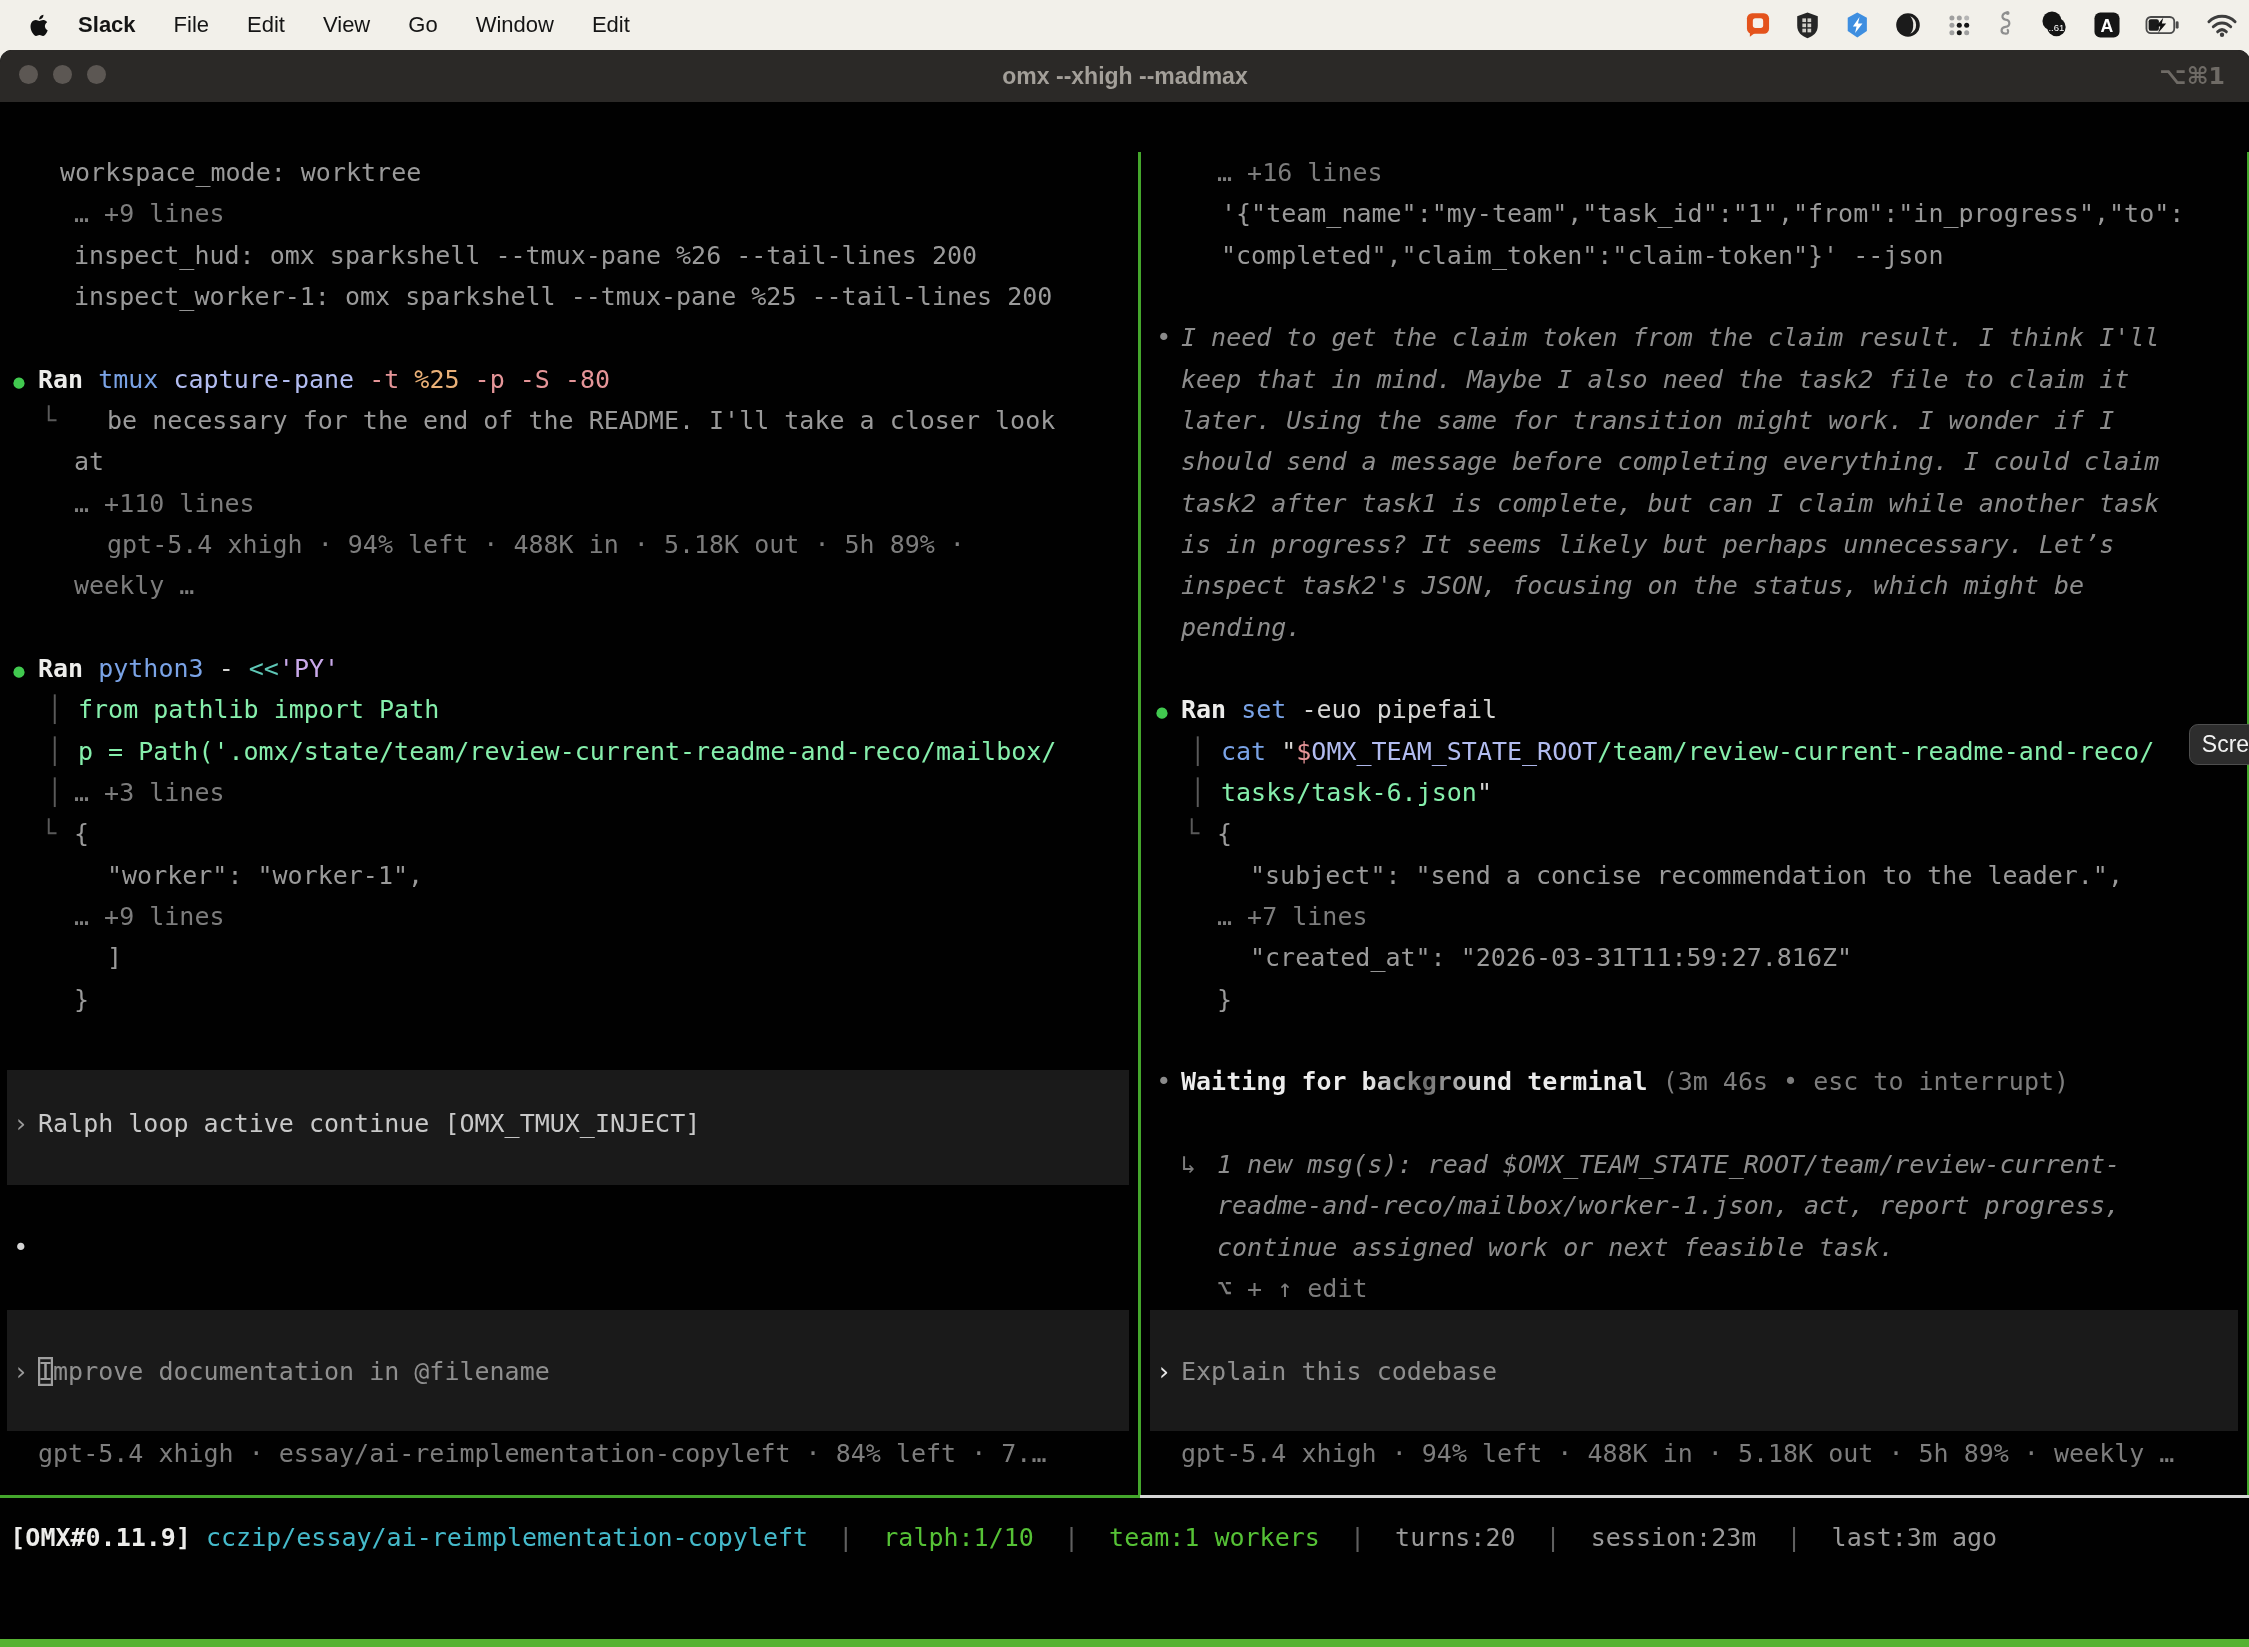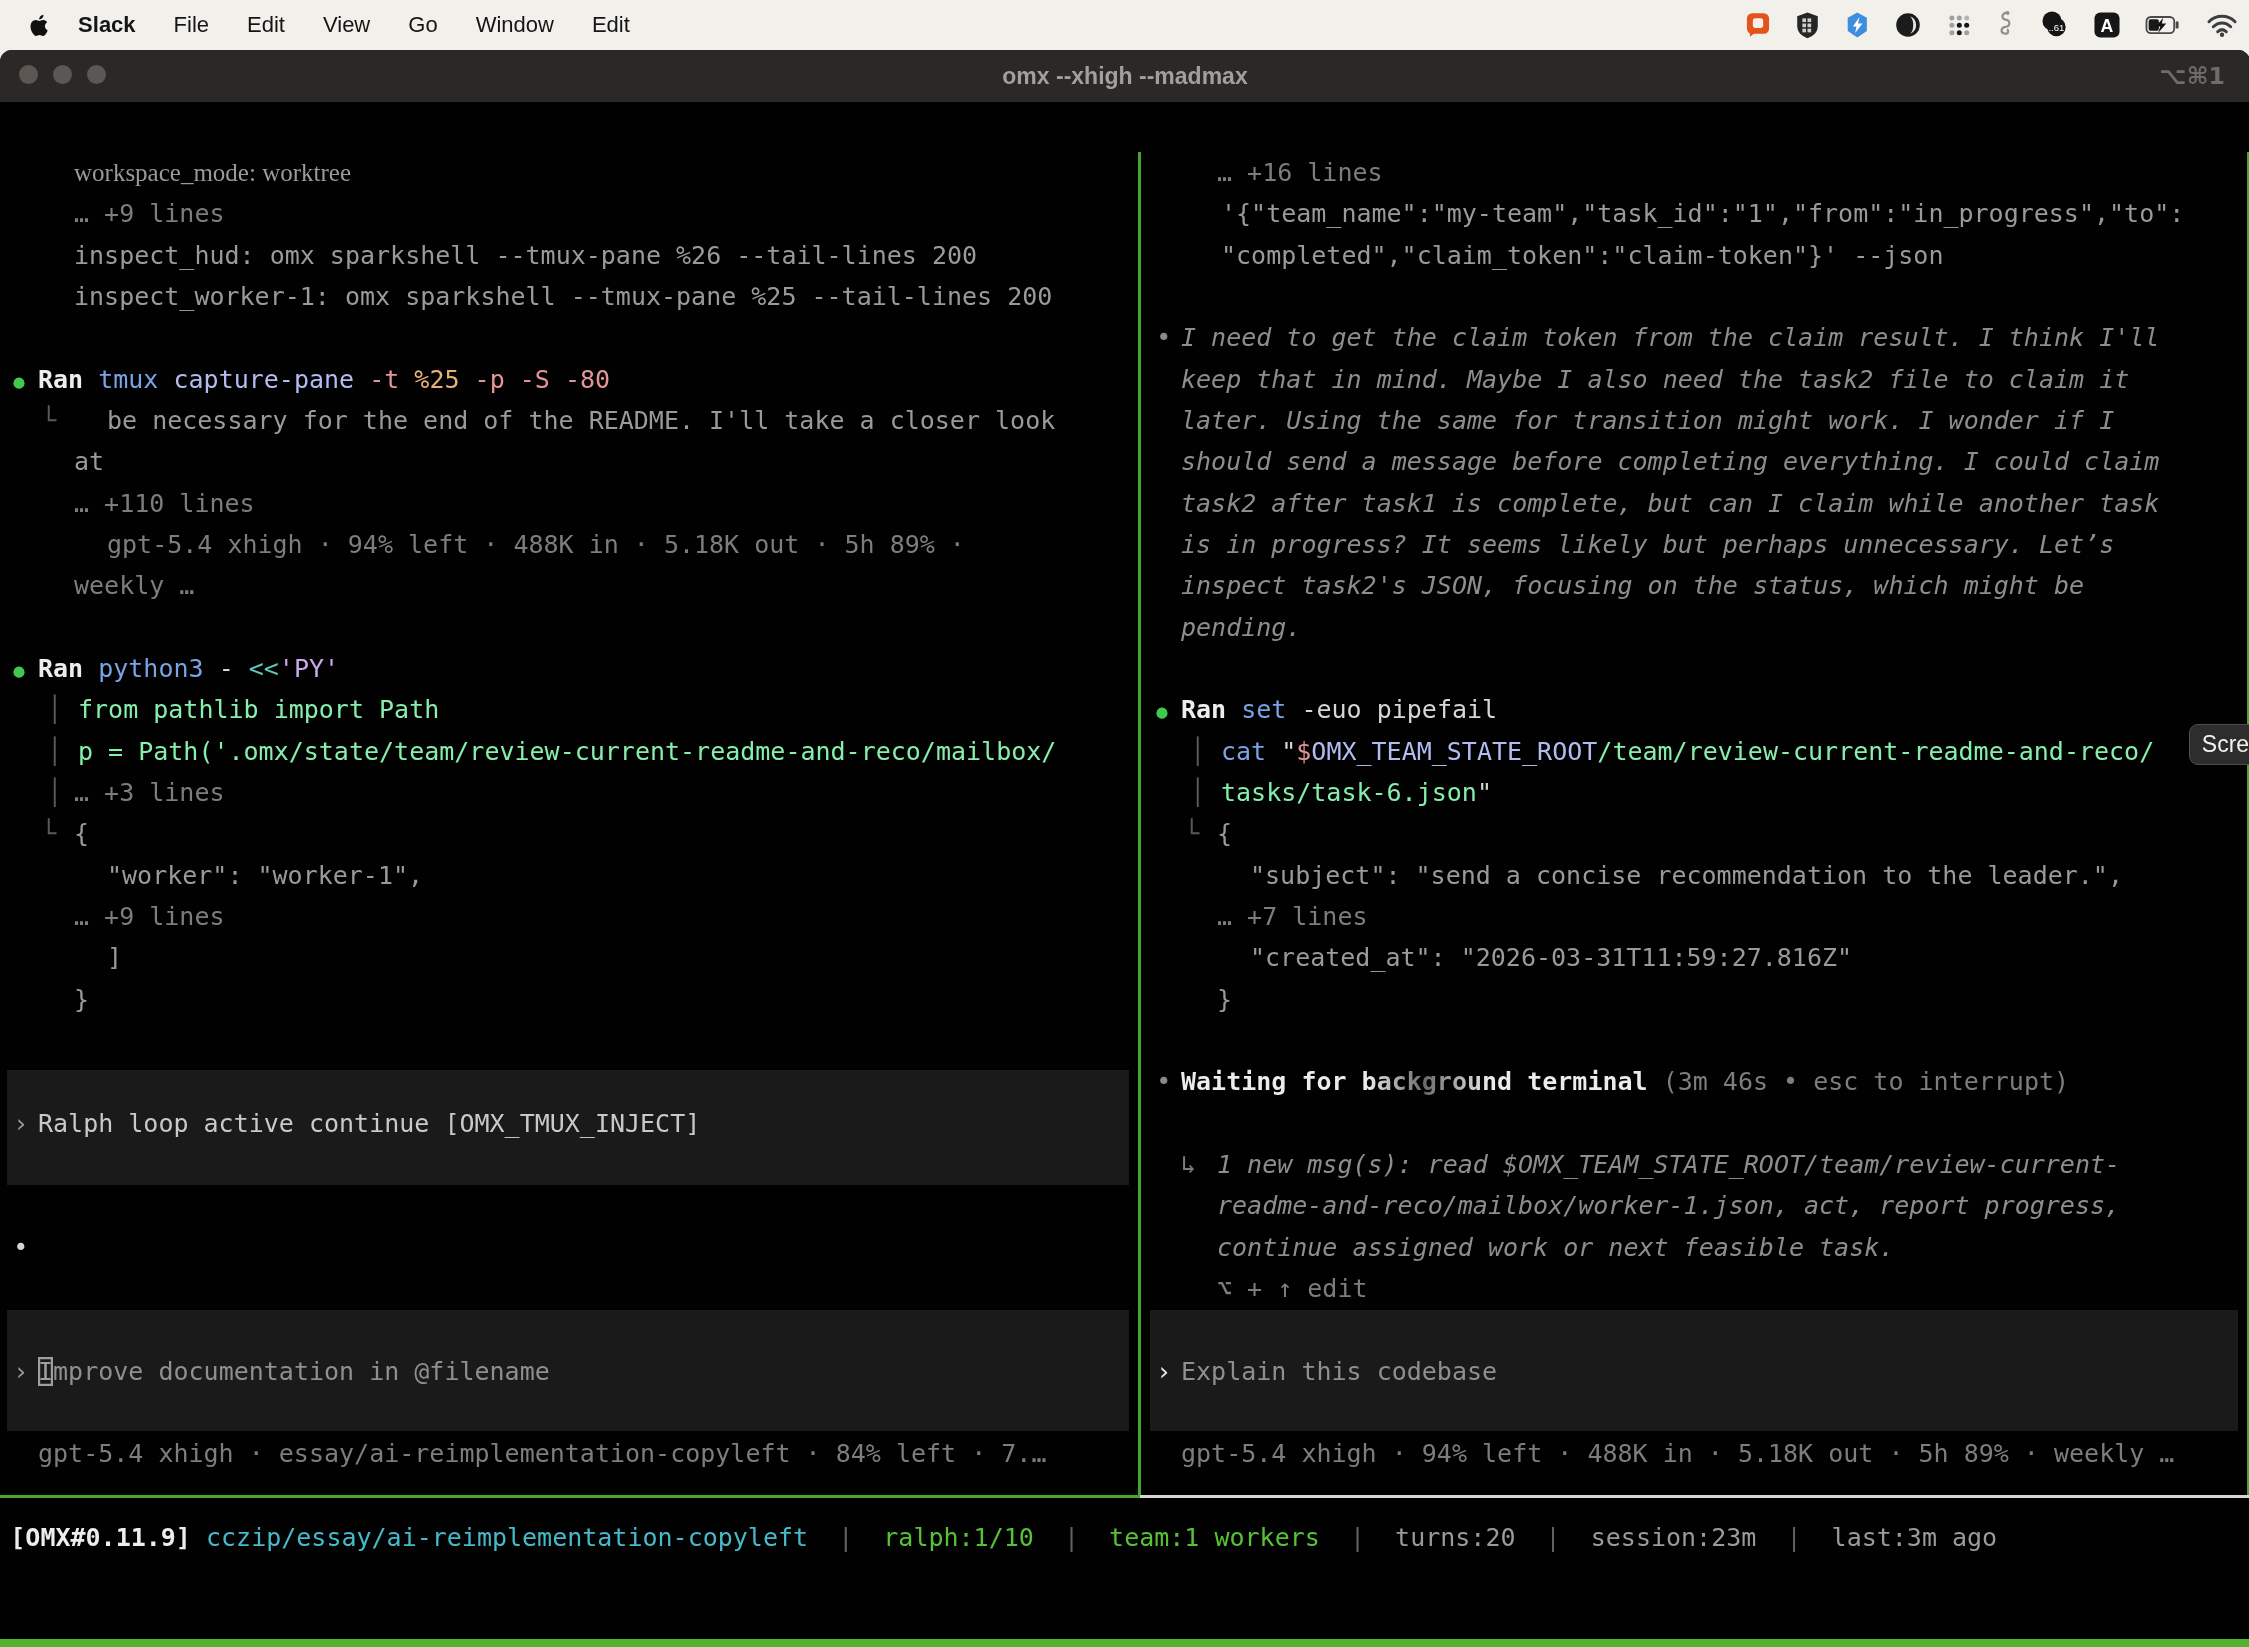--- a/index.html
+++ b/index.html
@@ -206,21 +206,21 @@
     </div>
     <div id="win-title">omx --xhigh --madmax</div>
     <div id="win-shortcut">⌥⌘1</div>
   </div>
 
   <div id="term">
     <div class="pane" id="pane-left">
         <div class="cmd-box" style="top: 918px; height: 115px;"></div>
         <div class="cmd-box" style="top: 1158px; height: 121px;"></div>
         <div class="t-line" style="top: 0px;">
-          <span class="run" style="left: 74px; font-family: Liberation Serif, serif;"><span class="out">workspace_mode: worktree</span></span>
+          <span class="run" style="left: 60px;"><span class="out">workspace_mode: worktree</span></span>
         </div>
         <div class="t-line" style="top: 41px;">
           <span class="run" style="left: 74px;"><span class="dim">… +9 lines</span></span>
         </div>
         <div class="t-line" style="top: 83px; text-align: center;">
           <span class="run" style="left: 74px;"><span class="out">inspect_hud: omx sparkshell --tmux-pane %26 --tail-lines 200</span></span>
         </div>
         <div class="t-line" style="top: 124px;">
           <span class="run" style="left: 74px;"><span class="out">inspect_worker-1: omx sparkshell --tmux-pane %25 --tail-lines 200</span></span>
         </div>

